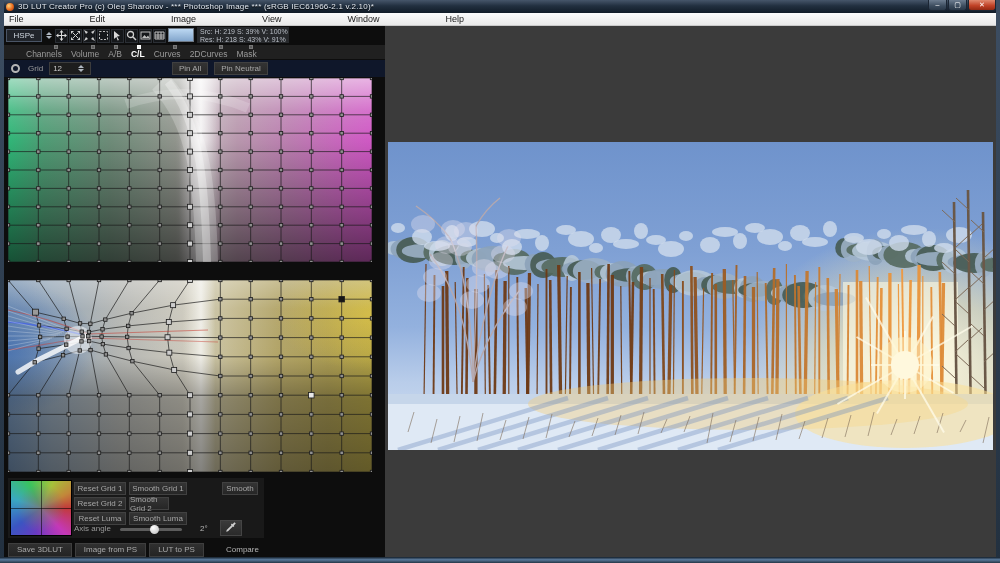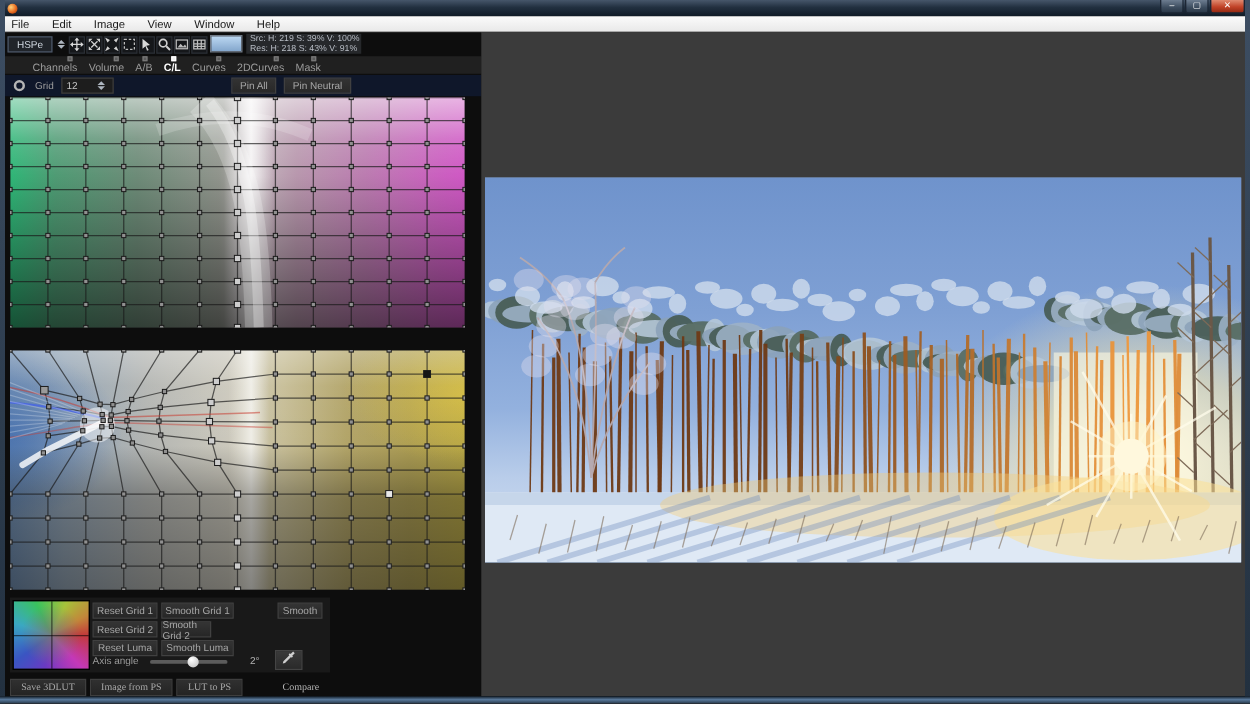--- a/index.html
+++ b/index.html
@@ -14,21 +14,21 @@
   .appicon{width:8px;height:8px;border-radius:50%;margin:0 4px 0 2px;flex:none;
     background:radial-gradient(circle at 35% 35%,#ffd27a,#e86a1e 55%,#8a2c0a);}
   .titletext{white-space:nowrap;overflow:hidden;letter-spacing:.2px;text-shadow:0 1px 1px #000;}
   .winbtns{position:absolute;right:4px;top:0;display:flex;}
   .winbtn{width:19px;height:11px;border:1px solid #1c2634;border-top:none;
     border-radius:0 0 3px 3px;background:linear-gradient(#6d7d90,#3c4c5e 60%,#2a3848);
     color:#fff;font-size:7px;line-height:9px;text-align:center;margin-left:1px;}
   .winbtn.close{width:28px;background:linear-gradient(#e08a70,#c14328 55%,#932812);}
   .menubar{position:absolute;left:0;top:13px;width:1000px;height:13px;
     background:linear-gradient(#fbfbfb,#e9e9e9);border-bottom:1px solid #c9c9c9;
-    display:flex;align-items:center;font-size:9px;color:#1a1a1a;}
+    display:flex;align-items:center;font-size:9px;color:#1a1a1a;gap:48px;}
   .menu-item{padding:0 9px;height:13px;line-height:13px;}
   .borderL,.borderR{position:absolute;top:0;width:4px;height:563px;
     background:linear-gradient(#3d4e63,#22303f);}
   .borderL{left:0;} .borderR{right:0;}
   .borderB{position:absolute;left:0;top:557px;width:1000px;height:6px;
     background:linear-gradient(#121d28,#5a7a9c 45%,#243646);}
   
   .content{position:absolute;left:0;top:26px;width:1000px;height:531px;background:#060606;}
   .left-panel{position:absolute;left:4px;top:0;width:381px;height:531px;background:#0d0d0d;}
   .right-panel{position:absolute;left:385px;top:0;width:611px;height:531px;background:#3b3b3b;}
@@ -54,21 +54,21 @@
   .tab .dot{width:4px;height:4px;background:#5a5a5a;border:1px solid #777;margin-right:4px;}
   .tab.active{color:#fff;font-weight:bold;}
   .tab.active .dot{background:#f0f0f0;border-color:#fff;}
   
   .gridbar{position:absolute;left:0;top:34px;width:381px;height:17px;background:#0f172a;
     display:flex;align-items:center;font-size:8px;color:#9a9a9a;}
   .target-ic{width:9px;height:9px;border:2px solid #b5b5b5;border-radius:50%;margin:0 8px 0 7px;}
   .gridval{width:42px;height:13px;background:#1d1d1d;border:1px solid #3c3c3c;color:#c7c7c7;
     display:flex;align-items:center;padding:0 3px;margin-left:6px;}
   .gridval .num{flex:1;}
-  .pinbtns{position:absolute;left:181px;display:flex;}
+  .pinbtns{position:absolute;left:168px;display:flex;}
   .dbtn{height:13px;background:linear-gradient(#333,#282828);border:1px solid #404040;color:#a8a8a8;
     font-size:8px;display:flex;align-items:center;justify-content:center;padding:0 6px;margin-right:6px;}
   
   .grid1{position:absolute;left:4px;top:52px;width:364px;height:184px;
     background:
      linear-gradient(to bottom, rgba(255,255,255,.55), rgba(255,255,255,.15) 18%, rgba(0,0,0,0) 34%, rgba(0,0,0,.28) 68%, rgba(0,0,0,.55) 100%),
      linear-gradient(to right, rgba(255,255,255,0) 47%, rgba(255,255,255,.85) 53%, rgba(255,255,255,0) 58%),
      linear-gradient(to right, #2fb677 0%, #4f9b74 10%, #6d8b78 28%, #90948c 46%, #c3b6bd 54%, #b897ad 63%, #bb7cb0 78%, #cb5fc0 95%, #cf58c4 100%);}
   .grid2{position:absolute;left:4px;top:254px;width:364px;height:192px;
     background:
@@ -89,39 +89,40 @@
   .cbtn{position:absolute;height:13px;background:linear-gradient(#343434,#262626);border:1px solid #414141;
     color:#a6a6a6;font-size:8px;display:flex;align-items:center;justify-content:center;}
   .axis-label{position:absolute;left:66px;top:46px;font-size:8px;color:#9a9a9a;}
   .slider{position:absolute;left:112px;top:50px;width:62px;height:3px;background:#5c5c5c;border-radius:2px;}
   .knob{position:absolute;left:30px;top:-3px;width:9px;height:9px;border-radius:50%;
     background:radial-gradient(circle at 35% 30%,#fff,#cfcfcf 70%,#9a9a9a);}
   .angleval{position:absolute;left:192px;top:46px;font-size:8px;color:#b5b5b5;}
   .picker-btn{position:absolute;left:212px;top:42px;width:22px;height:16px;
     background:linear-gradient(#3a3a3a,#2a2a2a);border:1px solid #444;display:flex;align-items:center;justify-content:center;}
   
-  .footer{position:absolute;left:4px;top:516px;width:442px;height:15px;display:flex;align-items:center;font-family:Liberation Serif, serif;}
+  .footer{position:absolute;left:4px;top:516px;width:442px;height:15px;display:flex;align-items:center;}
   .fbtn{height:14px;background:linear-gradient(#303030,#242424);border:1px solid #3e3e3e;color:#a8a8a8;
     font-size:8px;display:flex;align-items:center;padding:0 8px;margin-right:3px;}
   .compare{position:absolute;left:218px;font-size:8px;color:#b5b5b5;}
   
   .photo{position:absolute;left:3px;top:116px;width:605px;height:308px;overflow:hidden;background:#86a5d6;}
   .sky{position:absolute;inset:0;
     background:
      radial-gradient(260px 200px at 88% 72%, rgba(255,248,220,.95), rgba(255,236,170,.55) 34%, rgba(255,230,160,0) 68%),
      linear-gradient(to bottom,#6f93cc 0%,#7fa0d4 35%,#93b1de 60%,#b9cdea 78%,#d5e2f2 100%);}
   .photo svg{position:absolute;left:0;top:0;}
 </style>
 </head>
 <body>
 
 <div class="stage">
 
   <div class="titlebar">
     <div class="appicon"></div>
+    <div class="titletext">3D LUT Creator Pro (c) Oleg Sharonov - *** Photoshop Image *** (sRGB IEC61966-2.1 v.2.10)*</div>
   </div>
   <div class="winbtns">
     <div class="winbtn">–</div>
     <div class="winbtn">▢</div>
     <div class="winbtn close">✕</div>
   </div>
 
   <div class="menubar">
     <div class="menu-item">File</div>
     <div class="menu-item">Edit</div>

